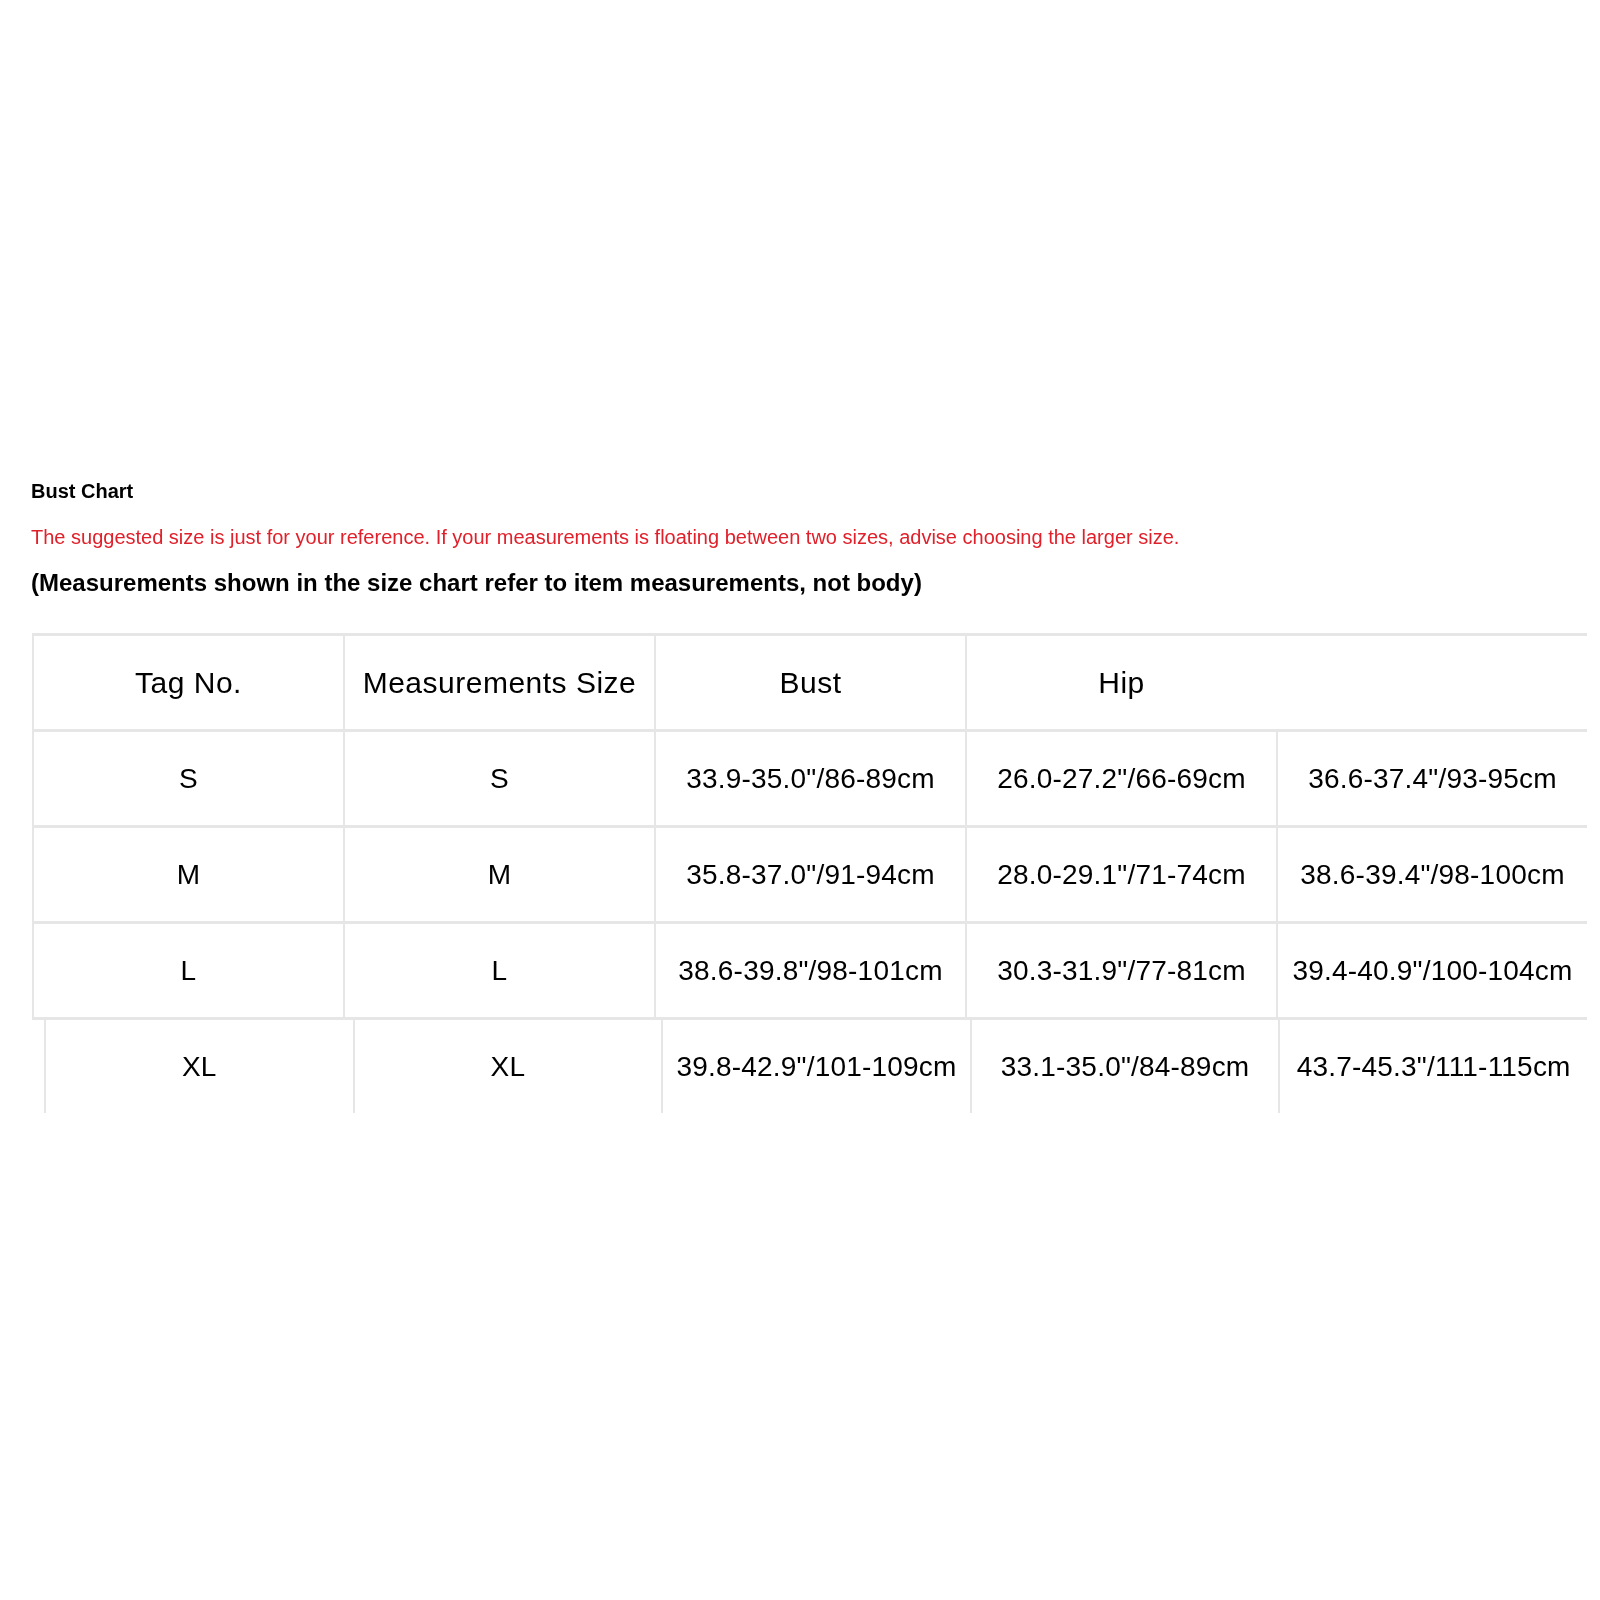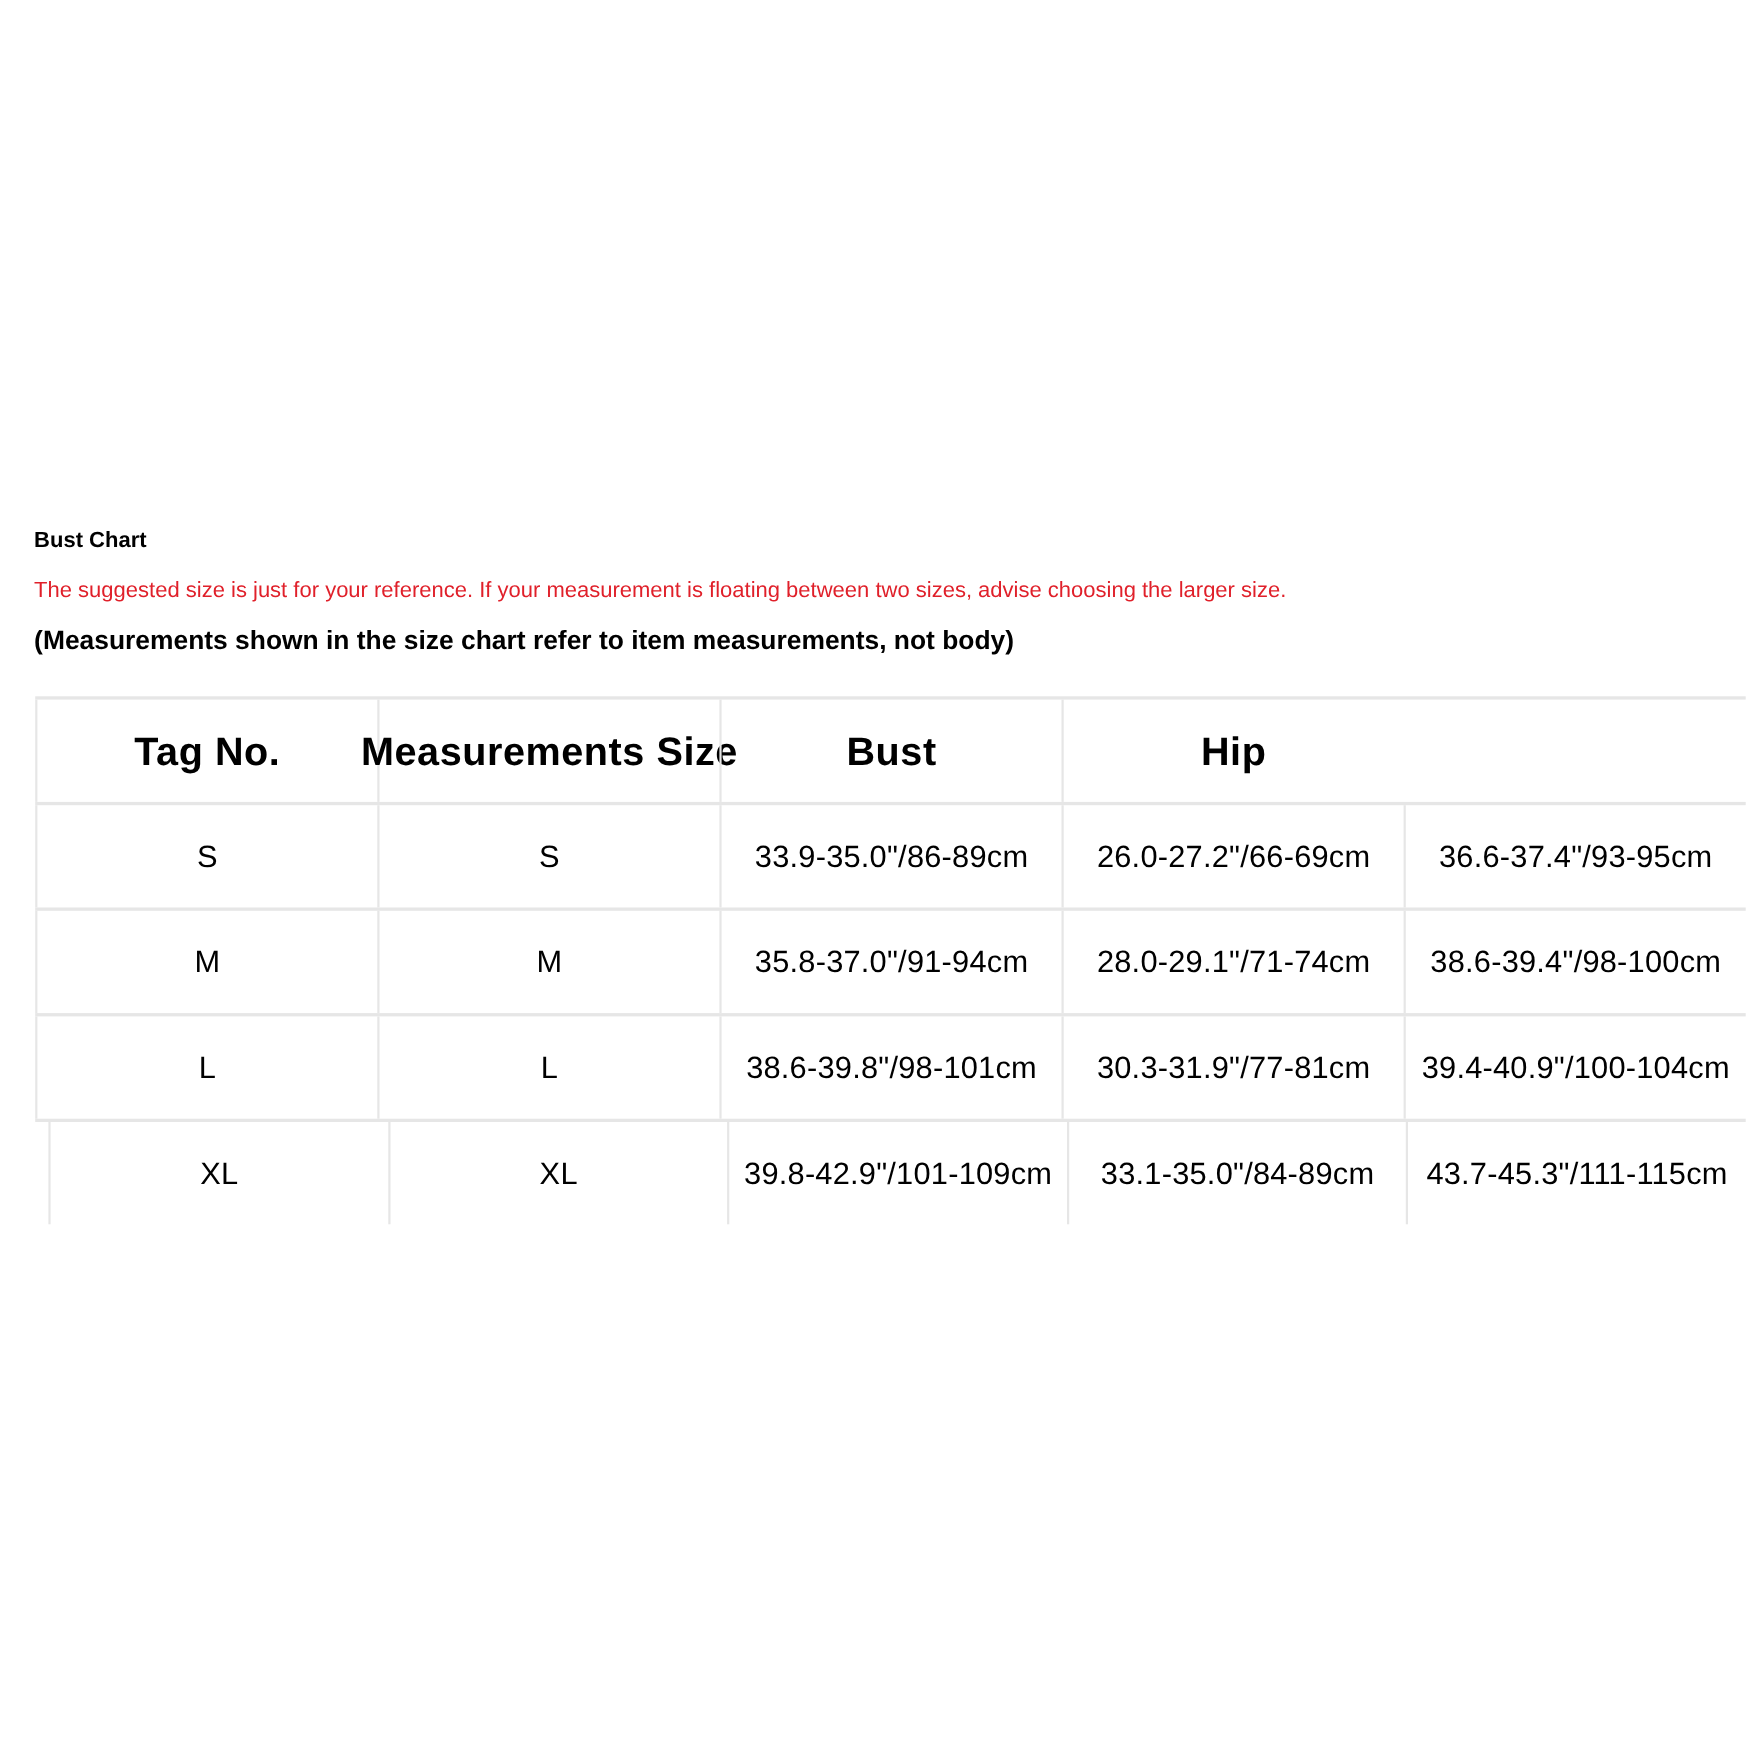--- a/index.html
+++ b/index.html
@@ -65,30 +65,30 @@
       box-sizing: border-box;
       border-left: 2px solid #e6e6e6;
       display: flex;
       align-items: center;
       justify-content: center;
       font-size: 28px;
       white-space: nowrap;
       letter-spacing: 0.2px;
     }
     .head .cell {
-      font-weight: bold;
-      font-size: 36px;
+      font-weight: normal;
+      font-size: 30px;
       letter-spacing: 0.5px;
     }
   </style>
 </head>
 <body>
 
 <div class="title">Bust Chart</div>
-<div class="notice">The suggested size is just for your reference. If your measurement is floating between two sizes, advise choosing the larger size.</div>
+<div class="notice">The suggested size is just for your reference. If your measurements is floating between two sizes, advise choosing the larger size.</div>
 <div class="subnote">(Measurements shown in the size chart refer to item measurements, not body)</div>
 
 <div class="size-table">
   <div class="row head">
     <div class="cell">Tag No.</div>
     <div class="cell">Measurements Size</div>
     <div class="cell">Bust</div>
     <div class="cell">Hip</div>
   </div>
   <div class="row">

